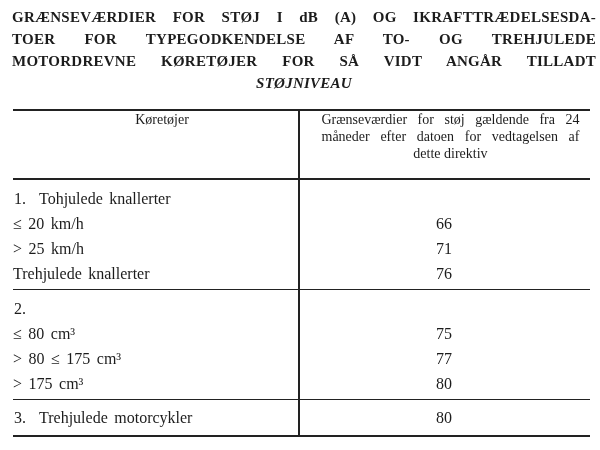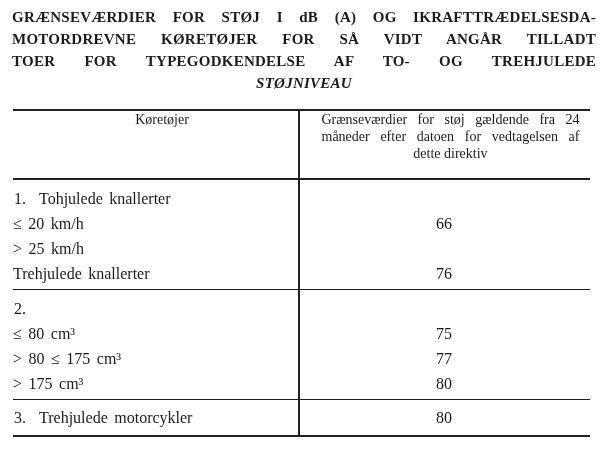--- a/index.html
+++ b/index.html
@@ -117,22 +117,22 @@
     padding-left: 26px;
   }
 </style>
 </head>
 <body>
 
 <main class="doc">
 
   <h1 class="title">
     <div class="title-line just">GRÆNSEVÆRDIER FOR STØJ I dB (A) OG IKRAFTTRÆDELSESDA-</div>
+    <div class="title-line just">TOER FOR TYPEGODKENDELSE AF TO- OG TREHJULEDE</div>
     <div class="title-line just">MOTORDREVNE KØRETØJER FOR SÅ VIDT ANGÅR TILLADT</div>
-    <div class="title-line just">TOER FOR TYPEGODKENDELSE AF TO- OG TREHJULEDE</div>
     <div class="title-line center">STØJNIVEAU</div>
   </h1>
 
   <section class="limits-table">
     <div class="vline"></div>
 
     <div class="trow thead">
       <div class="cell">Køretøjer</div>
       <div class="cell">
         <div class="limits-header-block">
@@ -150,20 +150,21 @@
           <span>Tohjulede knallerter</span>
         </div>
         <div class="cell-right"></div>
       </div>
       <div class="trow brow">
         <div class="cell-left sub">≤ 20 km/h</div>
         <div class="cell-right">66</div>
       </div>
       <div class="trow brow">
         <div class="cell-left sub">&gt; 25 km/h</div>
+        <div class="cell-right">71</div>
       </div>
       <div class="trow brow">
         <div class="cell-left sub">Trehjulede knallerter</div>
         <div class="cell-right">76</div>
       </div>
     </div>
 
     <div class="tsection">
       <div class="trow brow">
         <div class="cell-left">

